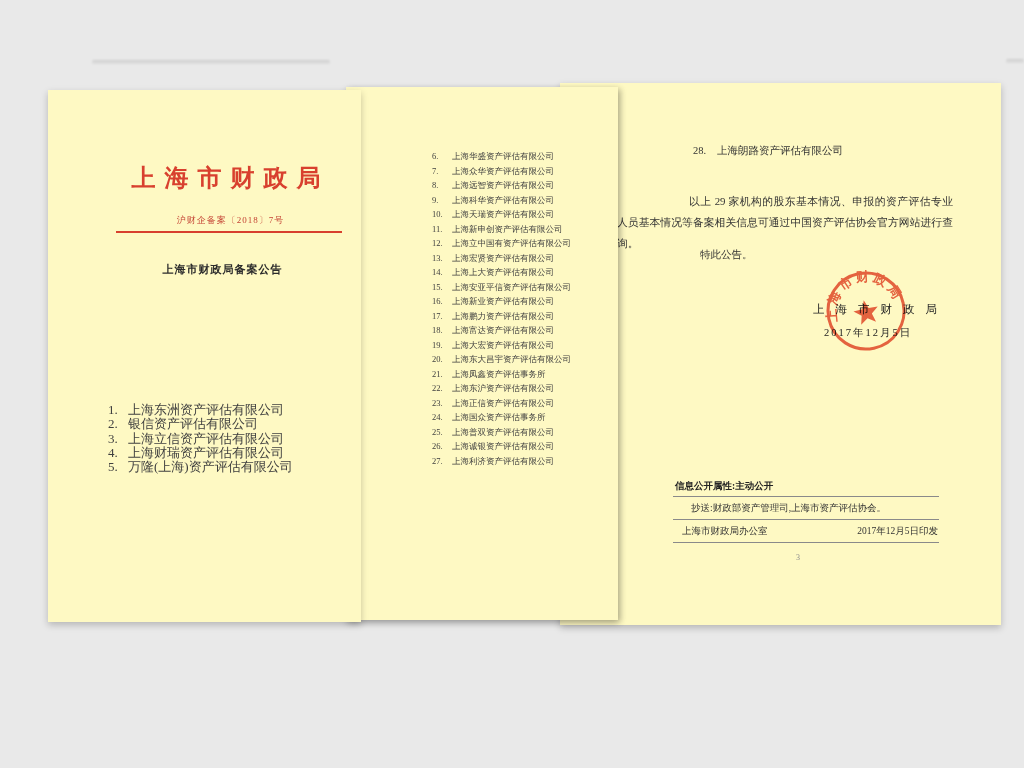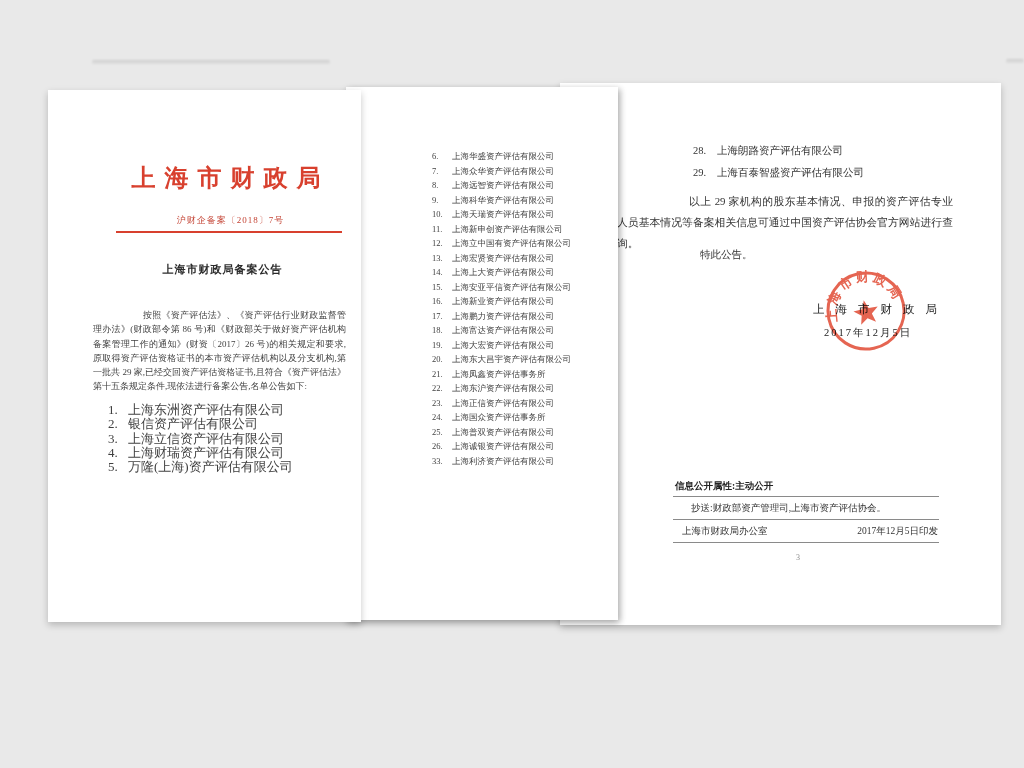--- a/index.html
+++ b/index.html
@@ -2,21 +2,21 @@
 <html><head>
 <meta charset="utf-8">
 <style>
   html,body{margin:0;padding:0;}
   body{
     width:1024px;height:768px;position:relative;overflow:hidden;
     background:#e9e9e9;
     font-family:"Liberation Serif","DejaVu Serif",serif;
     color:#3a3a3a;
   }
-  .page{position:absolute;background:#ffffff;box-shadow:0 3px 7px rgba(0,0,0,.22);}
+  .page{position:absolute;background:#fef9c3;box-shadow:0 3px 7px rgba(0,0,0,.22);}
   #page1{left:48px;top:90px;width:313px;height:532px;z-index:3;}
   #page2{left:346px;top:87px;width:272px;height:533px;z-index:2;
          box-shadow:3px 2px 6px rgba(0,0,0,.18),0 3px 7px rgba(0,0,0,.22);}
   #page3{left:560px;top:83px;width:441px;height:542px;z-index:1;}
 
   .abs{position:absolute;}
 
   
   .streak{position:absolute;background:linear-gradient(to bottom,rgba(0,0,0,.12),rgba(0,0,0,0));filter:blur(1px);border-radius:2px;z-index:0;}
   #streak1{left:92px;top:60px;width:238px;height:5px;}
@@ -60,21 +60,20 @@
 <body>
 
 <div id="streak1" class="streak"></div>
 <div id="streak2" class="streak"></div>
 
 <div id="page1" class="page">
   <div class="abs p1-title">上海市财政局</div>
   <div class="abs p1-docnum">沪财企备案〔2018〕7号</div>
   <div class="abs p1-rule"></div>
   <div class="abs p1-doctitle">上海市财政局备案公告</div>
-  <div class="abs p1-para">按照《资产评估法》、《资产评估行业财政监督管理办法》(财政部令第 86 号)和《财政部关于做好资产评估机构备案管理工作的通知》(财资〔2017〕26 号)的相关规定和要求,原取得资产评估资格证书的本市资产评估机构以及分支机构,第一批共 29 家,已经交回资产评估资格证书,且符合《资产评估法》第十五条规定条件,现依法进行备案公告,名单公告如下:</div>
   <div class="abs p1-list doc-list">
 
       <div class="row"><span class="num">1.</span><span>上海东洲资产评估有限公司</span></div>
 
       <div class="row"><span class="num">2.</span><span>银信资产评估有限公司</span></div>
 
       <div class="row"><span class="num">3.</span><span>上海立信资产评估有限公司</span></div>
 
       <div class="row"><span class="num">4.</span><span>上海财瑞资产评估有限公司</span></div>
 
@@ -120,30 +119,29 @@
       <div class="row"><span class="num">22.</span><span>上海东沪资产评估有限公司</span></div>
 
       <div class="row"><span class="num">23.</span><span>上海正信资产评估有限公司</span></div>
 
       <div class="row"><span class="num">24.</span><span>上海国众资产评估事务所</span></div>
 
       <div class="row"><span class="num">25.</span><span>上海普双资产评估有限公司</span></div>
 
       <div class="row"><span class="num">26.</span><span>上海诚银资产评估有限公司</span></div>
 
-      <div class="row"><span class="num">33.</span><span>上海利济资产评估有限公司</span></div>
+      <div class="row"><span class="num">27.</span><span>上海利济资产评估有限公司</span></div>
     </div>
 </div>
 
 <div id="page3" class="page">
   <div class="abs p3-list doc-list">
 
       <div class="row"><span class="num">28.</span><span>上海朗路资产评估有限公司</span></div>
 
-      <div class="row"><span class="num">29.</span><span>上海百泰智盛资产评估有限公司</span></div>
     </div>
   <div class="abs p3-para">以上 29 家机构的股东基本情况、申报的资产评估专业人员基本情况等备案相关信息可通过中国资产评估协会官方网站进行查询。</div>
   <div class="abs p3-closing">特此公告。</div>
 
   <div class="abs p3-signer">上海市财政局</div>
   <div class="abs p3-signdate">2017年12月5日</div>
 
   <svg class="abs p3-seal" viewBox="0 0 84 84">
     <circle cx="42" cy="42" r="38" fill="none" stroke="#e14a33" stroke-width="3"></circle>
     <polygon fill="#e14a33" points="42,31 45.2,39.6 54.4,40 47.2,45.7 49.6,54.5 42,49.5 34.4,54.5 36.8,45.7 29.6,40 38.8,39.6"></polygon>

